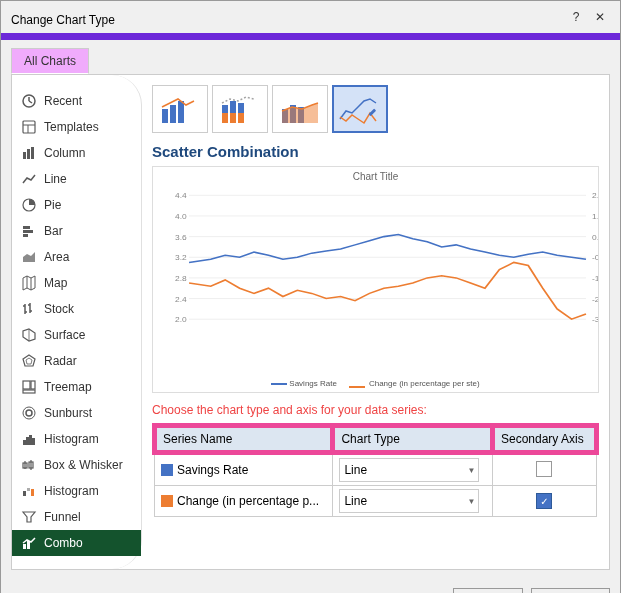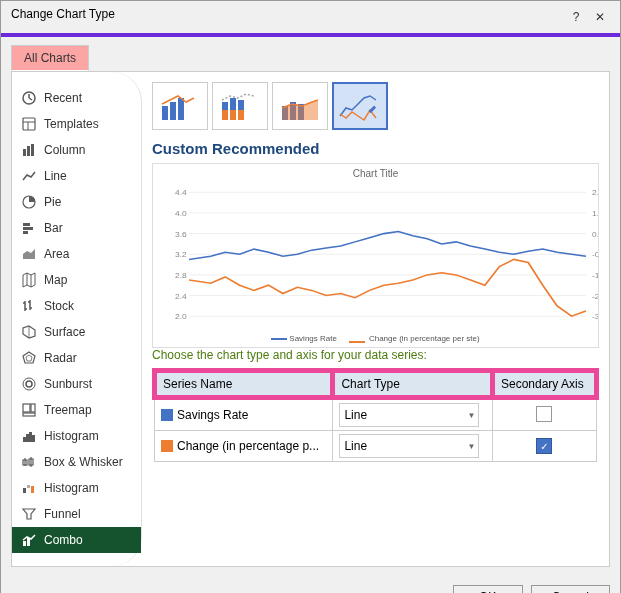--- a/index.html
+++ b/index.html
@@ -15,23 +15,23 @@
     .dialog {
       width: 621px;
       background: #f0f0f0;
       border: 1px solid #999;
       box-shadow: 3px 3px 10px rgba(0,0,0,0.3);
     }
     .title-bar {
       background: #f0f0f0;
       padding: 6px 10px;
       display: flex;
-      align-items: flex-start;
+      align-items: flex-end;
       justify-content: space-between;
-      border-bottom: 4px solid #6d28d9;
+      border-bottom: 7px solid #6d28d9;
       user-select: none;
     }
     .title-bar-left {
       display: flex;
       align-items: center;
       gap: 8px;
     }
     .title-bar-title {
       font-size: 12px;
       font-weight: normal;
@@ -62,21 +62,21 @@
     }
     .tab {
       padding: 5px 12px;
       font-size: 12px;
       cursor: pointer;
       border: 1px solid transparent;
       background: transparent;
       color: #333;
     }
     .tab.active {
-      background: #fca5a5;
+      background: #f0abfc;
       border: 1px solid #ccc;
       border-bottom: 1px solid white;
       z-index: 1;
     }
 
     .dialog-body {
       display: flex;
       background: white;
       border: 1px solid #ccc;
       margin: 0 10px 10px 10px;
@@ -140,36 +140,36 @@
 
     .combo-title {
       font-size: 15px;
       font-weight: bold;
       color: #1f497d;
       margin-bottom: 6px;
     }
 
     .chart-preview {
       border: 1px solid #ddd;
-      height: 185px;
+      height: 227px;
       position: relative;
       background: white;
-      margin-bottom: 0;
+      margin-bottom: 10px;
       overflow: hidden;
     }
     .chart-inner-title {
       text-align: center;
       font-size: 10px;
       color: #666;
       margin-top: 4px;
     }
 
     .series-table-label {
       font-size: 12px;
-      color: #4d7c0f;
+      color: #ef4444;
       margin-bottom: 6px;
     }
     .series-table {
       width: 100%;
       border-collapse: collapse;
       font-size: 12px;
     }
     .series-table th {
       background: #dce6f1;
       border: 5px solid #ec4899;
@@ -385,35 +385,35 @@
             <svg width="16" height="16" viewBox="0 0 16 16">
               <polygon points="8,2 14,6 12,13 4,13 2,6" fill="none" stroke="#5a5a5a" stroke-width="1.2"></polygon>
               <polygon points="8,5 11,7 10,11 6,11 5,7" fill="none" stroke="#5a5a5a" stroke-width="0.8"></polygon>
             </svg>
           </span>
           <span>Radar</span>
         </div>
         <div class="sidebar-item">
           <span class="sidebar-icon">
             <svg width="16" height="16" viewBox="0 0 16 16">
-              <circle cx="8" cy="8" r="3" fill="none" stroke="#5a5a5a" stroke-width="1.5"></circle>
-              <circle cx="8" cy="8" r="6" fill="none" stroke="#5a5a5a" stroke-width="1"></circle>
-            </svg>
-          </span>
-          <span>Sunburst</span>
-        </div>
-        <div class="sidebar-item">
-          <span class="sidebar-icon">
-            <svg width="16" height="16" viewBox="0 0 16 16">
               <rect x="2" y="2" width="7" height="8" fill="none" stroke="#5a5a5a" stroke-width="1.2"></rect>
               <rect x="10" y="2" width="4" height="8" fill="none" stroke="#5a5a5a" stroke-width="1.2"></rect>
               <rect x="2" y="11" width="12" height="3" fill="none" stroke="#5a5a5a" stroke-width="1.2"></rect>
             </svg>
           </span>
           <span>Treemap</span>
+        </div>
+        <div class="sidebar-item">
+          <span class="sidebar-icon">
+            <svg width="16" height="16" viewBox="0 0 16 16">
+              <circle cx="8" cy="8" r="3" fill="none" stroke="#5a5a5a" stroke-width="1.5"></circle>
+              <circle cx="8" cy="8" r="6" fill="none" stroke="#5a5a5a" stroke-width="1"></circle>
+            </svg>
+          </span>
+          <span>Sunburst</span>
         </div>
         <div class="sidebar-item">
           <span class="sidebar-icon">
             <svg width="16" height="16" viewBox="0 0 16 16">
               <rect x="2" y="9" width="3" height="5" fill="#5a5a5a"></rect>
               <rect x="5" y="6" width="3" height="8" fill="#5a5a5a"></rect>
               <rect x="8" y="4" width="3" height="10" fill="#5a5a5a"></rect>
               <rect x="11" y="7" width="3" height="7" fill="#5a5a5a"></rect>
             </svg>
           </span>
@@ -498,21 +498,21 @@
         <div class="chart-thumb selected">
           <svg width="44" height="36" viewBox="0 0 44 36">
             <polyline points="2,28 8,20 14,22 20,16 26,10 32,8 38,12" stroke="#4472c4" stroke-width="1.5" fill="none"></polyline>
             <polyline points="2,26 8,30 14,24 20,28 26,32 32,22 38,30" stroke="#ed7d31" stroke-width="1.5" fill="none"></polyline>
 
             <rect x="30" y="20" width="8" height="3" rx="1" fill="#4472c4" transform="rotate(-45 34 21)"></rect>
           </svg>
         </div>
       </div>
 
-      <div class="combo-title">Custom Recommended</div>
+      <div class="combo-title">Scatter Combination</div>
 
       <div class="chart-preview">
         <div class="chart-inner-title">Chart Title</div>
 
         <svg width="100%" height="160" viewBox="0 0 370 155" preserveAspectRatio="none" style="position:absolute;top:18px;left:0;">
 
           <line x1="30" y1="10" x2="360" y2="10" stroke="#e0e0e0" stroke-width="0.5"></line>
           <line x1="30" y1="30" x2="360" y2="30" stroke="#e0e0e0" stroke-width="0.5"></line>
           <line x1="30" y1="50" x2="360" y2="50" stroke="#e0e0e0" stroke-width="0.5"></line>
           <line x1="30" y1="70" x2="360" y2="70" stroke="#e0e0e0" stroke-width="0.5"></line>

